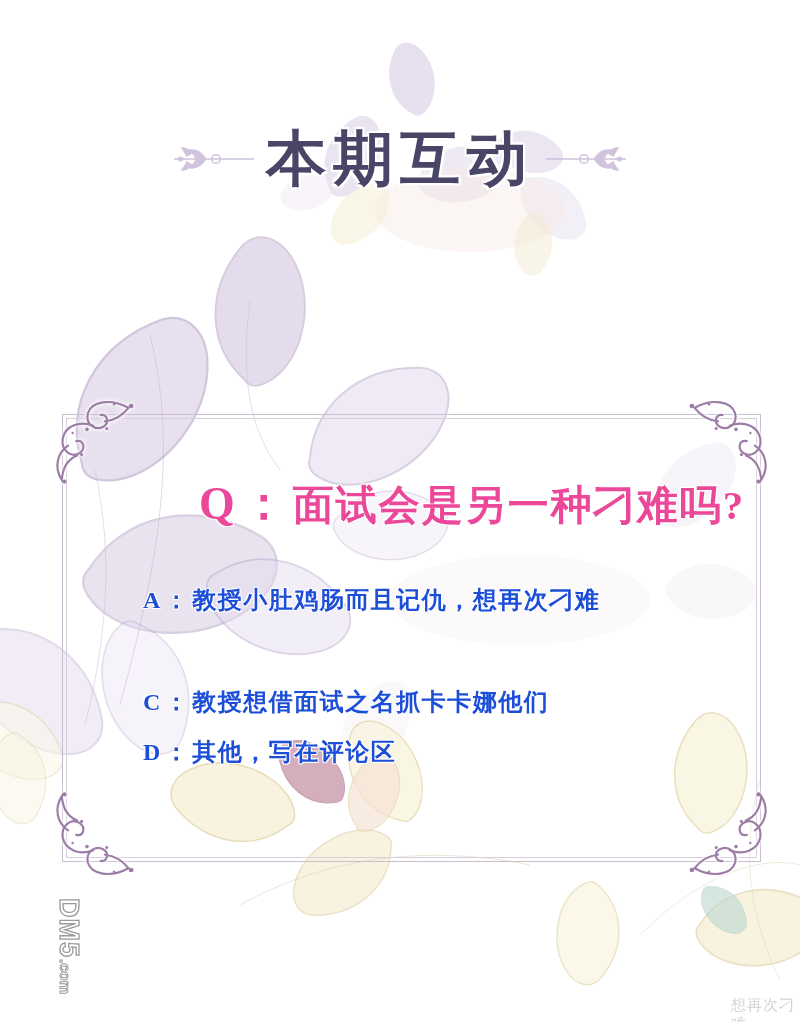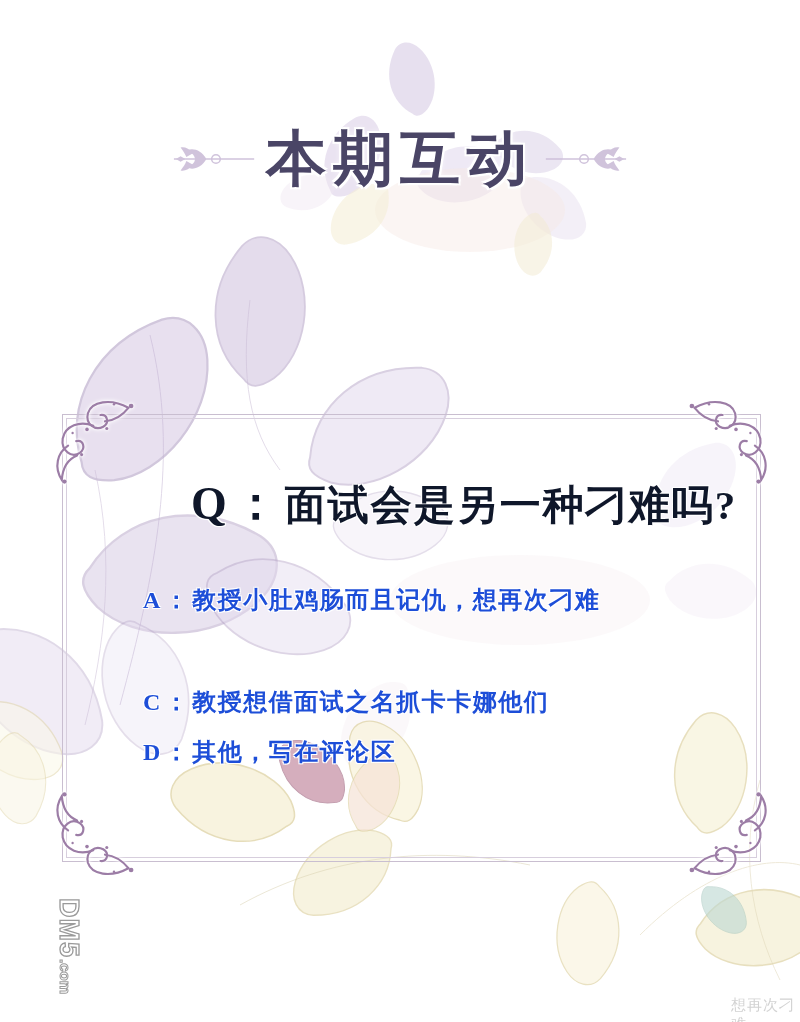--- a/index.html
+++ b/index.html
@@ -34,22 +34,22 @@
   .corner{
     position:absolute; width:90px; height:90px; z-index:3;
     filter:drop-shadow(0 0 1px #fff) drop-shadow(0 0 2px #fff);
   }
   .corner.tl{left:-12px; top:-18px;}
   .corner.tr{right:-12px; top:-18px; transform:scaleX(-1);}
   .corner.bl{left:-12px; bottom:-18px; transform:scaleY(-1);}
   .corner.br{right:-12px; bottom:-18px; transform:rotate(180deg);}
 
   .question-line{
-    position:absolute; left:128px; top:58px; z-index:4;
-    font-size:41px; font-weight:bold; color:#0f172a; letter-spacing:2px;
+    position:absolute; left:136px; top:58px; z-index:4;
+    font-size:41px; font-weight:bold; color:#ec4899; letter-spacing:2px;
     white-space:nowrap;
     text-shadow:-1px -1px 0 #fff,1px -1px 0 #fff,-1px 1px 0 #fff,1px 1px 0 #fff;
   }
   .q-label{font-size:46px; letter-spacing:6px;}
   .option{
     position:absolute; left:80px; z-index:4; white-space:nowrap;
     font-size:24px; font-weight:bold; color:#1d4ed8; letter-spacing:1.5px;
     text-shadow:-1px -1px 0 #fff,1px -1px 0 #fff,-1px 1px 0 #fff,1px 1px 0 #fff;
   }
   .option .opt-label{letter-spacing:4px;}

